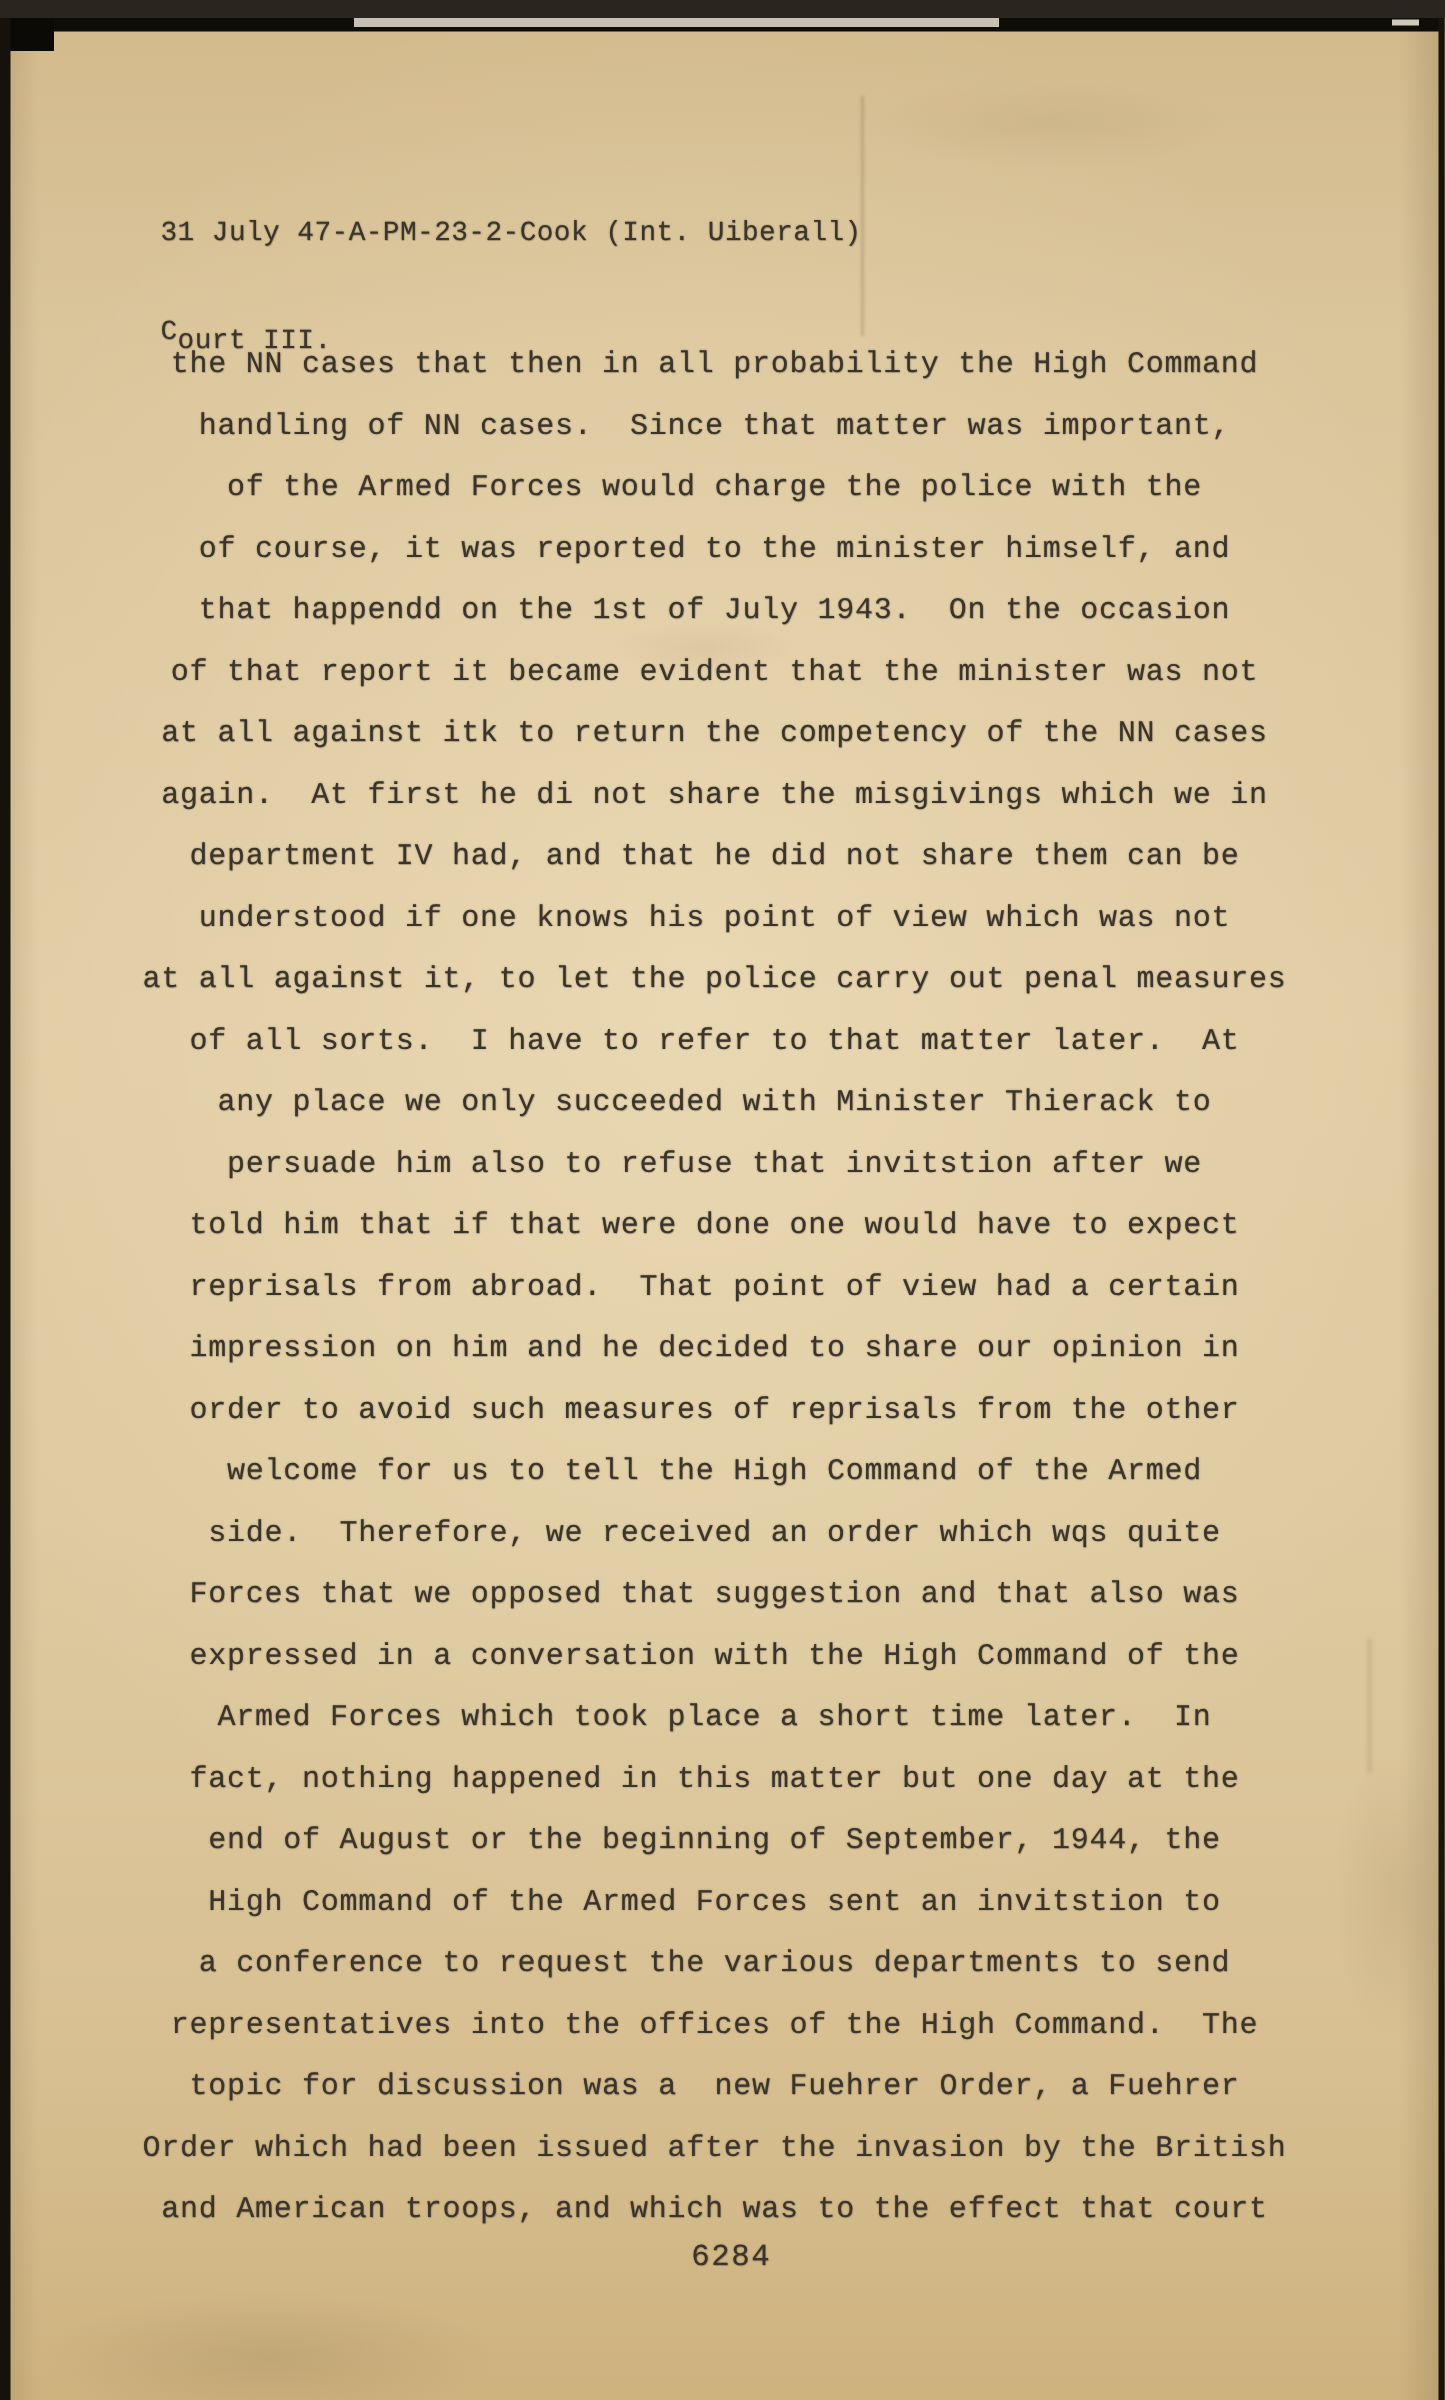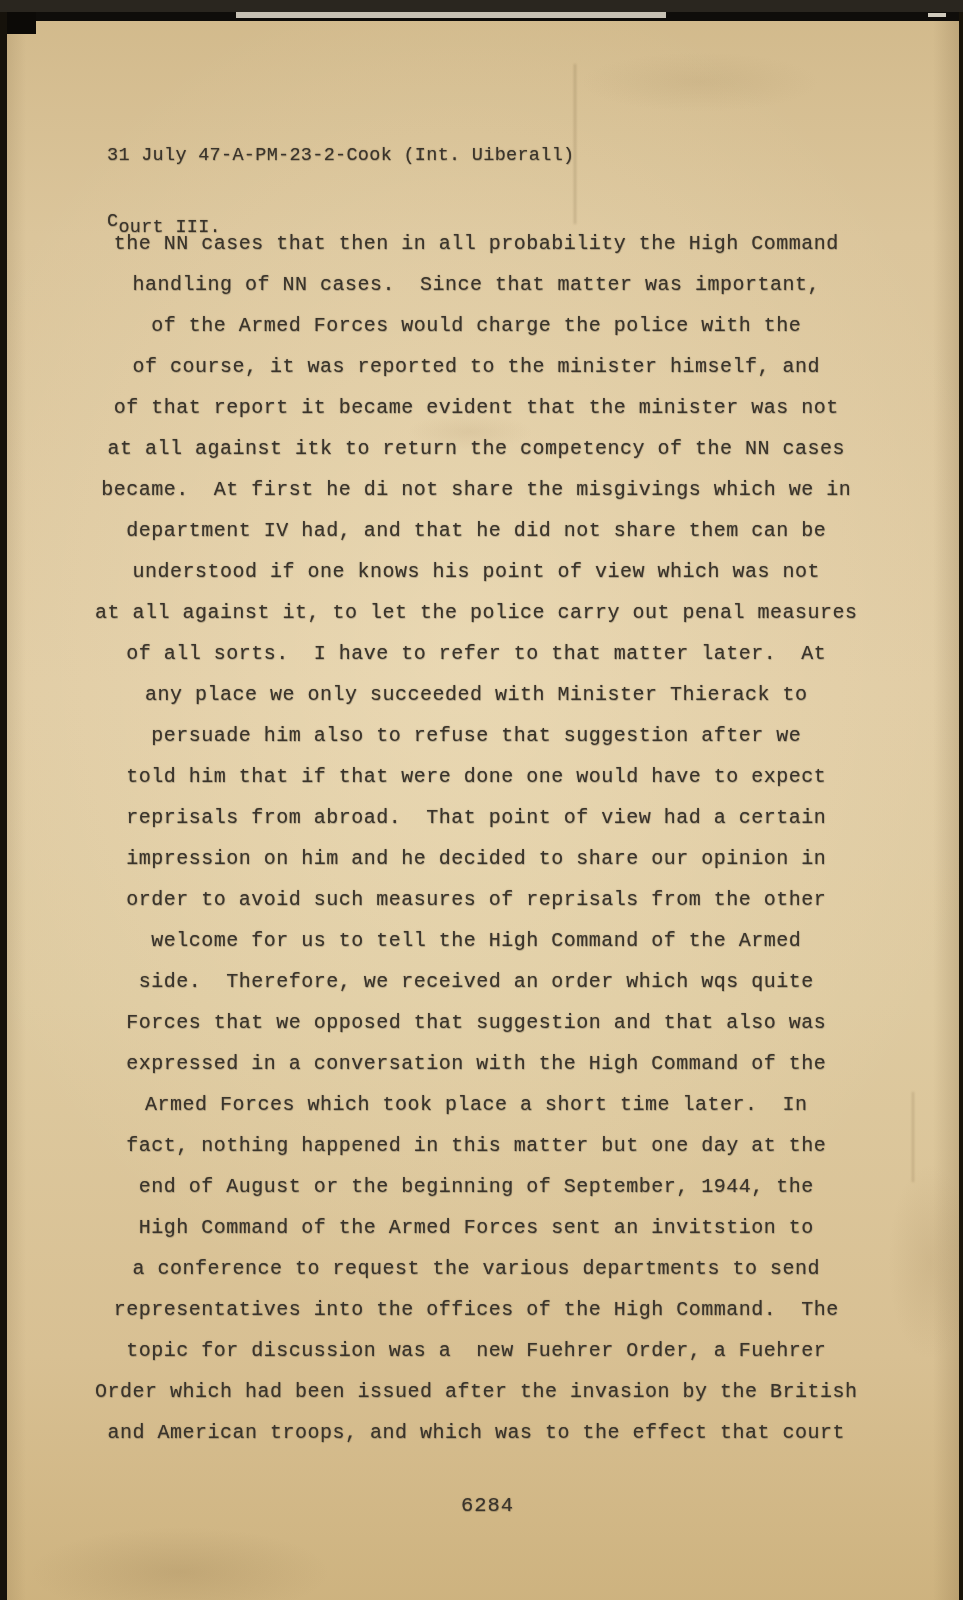--- a/index.html
+++ b/index.html
@@ -98,29 +98,30 @@
   <div class="header ink" style="color: rgb(58, 52, 43);">
     <div>31 July 47-A-PM-23-2-Cook (Int. Uiberall)</div>
     <div><span class="raised">C</span><span>ourt III.</span></div>
   </div>
 
   <div class="body-text ink" style="color: rgb(58, 52, 43); text-align: center;">
       <div class="tline">the NN cases that then in all probability the High Command</div>
       <div class="tline">handling of NN cases.  Since that matter was important,</div>
       <div class="tline">of the Armed Forces would charge the police with the</div>
       <div class="tline">of course, it was reported to the minister himself, and</div>
+      <div class="tline">that happendd on the 1st of July 1943.  On the occasion</div>
       <div class="tline">of that report it became evident that the minister was not</div>
       <div class="tline">at all against itk to return the competency of the NN cases</div>
-      <div class="tline">became.  At first he di not share the misgivings which we in</div>
+      <div class="tline">again.  At first he di not share the misgivings which we in</div>
       <div class="tline">department IV had, and that he did not share them can be</div>
       <div class="tline">understood if one knows his point of view which was not</div>
       <div class="tline">at all against it, to let the police carry out penal measures</div>
       <div class="tline">of all sorts.  I have to refer to that matter later.  At</div>
       <div class="tline">any place we only succeeded with Minister Thierack to</div>
-      <div class="tline">persuade him also to refuse that suggestion after we</div>
+      <div class="tline">persuade him also to refuse that invitstion after we</div>
       <div class="tline">told him that if that were done one would have to expect</div>
       <div class="tline">reprisals from abroad.  That point of view had a certain</div>
       <div class="tline">impression on him and he decided to share our opinion in</div>
       <div class="tline">order to avoid such measures of reprisals from the other</div>
       <div class="tline">welcome for us to tell the High Command of the Armed</div>
       <div class="tline">side.  Therefore, we received an order which wqs quite</div>
       <div class="tline">Forces that we opposed that suggestion and that also was</div>
       <div class="tline">expressed in a conversation with the High Command of the</div>
       <div class="tline">Armed Forces which took place a short time later.  In</div>
       <div class="tline">fact, nothing happened in this matter but one day at the</div>

